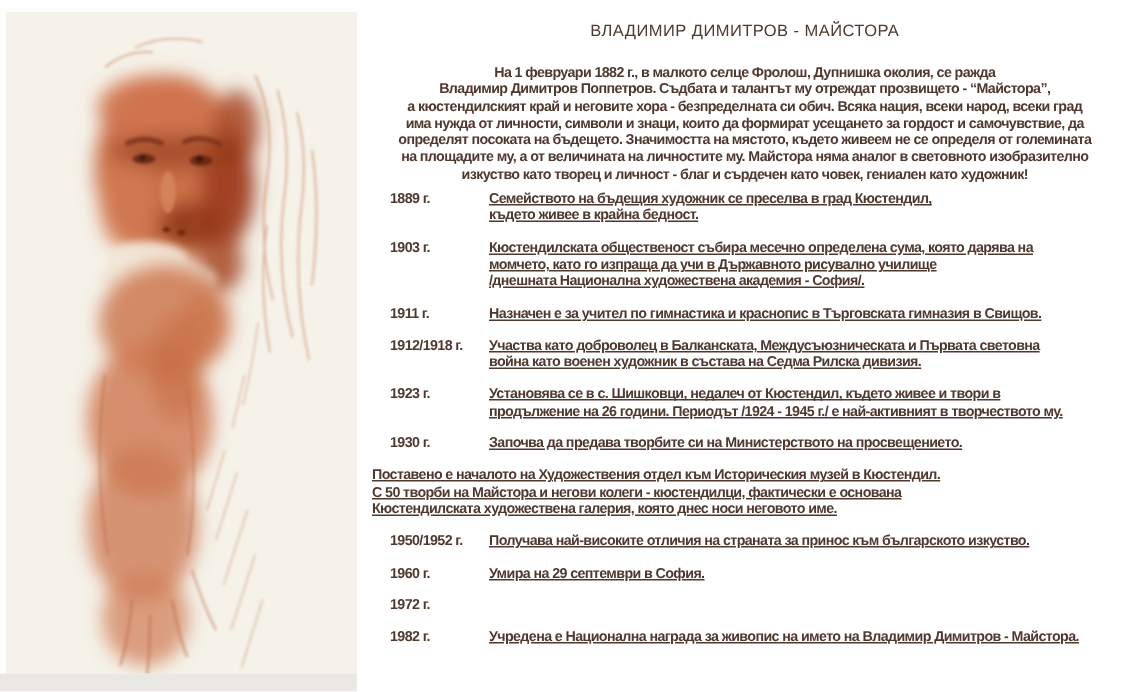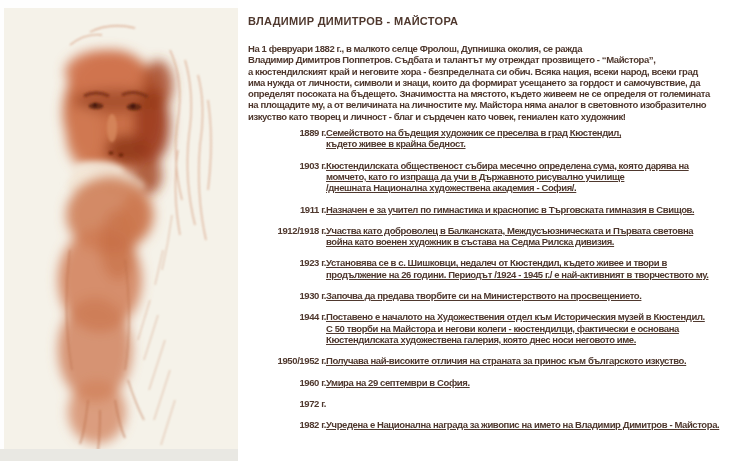--- a/index.html
+++ b/index.html
@@ -16,42 +16,42 @@
     width: 238px; height: 461px;
   }
   .portrait svg { display: block; }
   .content {
     position: absolute; left: 248px; top: 14px;
     width: 497px;
   }
   .title {
     margin: 0;
     font-size: 11px; line-height: 14px;
-    font-weight: bold; 
+    font-weight: normal; text-align: center;
     letter-spacing: 0.3px;
   }
   .intro {
     margin: 15px 0 0 0;
     font-size: 9.5px; line-height: 11.3px;
-    font-weight: bold; 
+    font-weight: bold; text-align: center;
     white-space: pre-line;
     letter-spacing: -0.4px;
   }
   .timeline {
     margin-top: 5px;
     display: flex; flex-direction: column;
     gap: 10px;
   }
   .row {
     display: flex;
     font-size: 9.5px; line-height: 11.3px;
     font-weight: bold;
     letter-spacing: -0.4px;
   }
-  .year { flex: none; width: 78px; padding-left: 12px; box-sizing: border-box; text-align: right; }
+  .year { flex: none; width: 78px; padding-left: 12px; box-sizing: border-box; }
   .desc { flex: 1; white-space: pre-line; text-decoration: underline; }
 </style>
 </head>
 <body>
 
 <div class="page">
 
   <div class="portrait">
     <svg width="238" height="461" viewBox="0 0 238 461" xmlns="http://www.w3.org/2000/svg">
       <defs>
@@ -178,21 +178,20 @@
         <div class="row">
           <div class="year">1923 г.</div>
           <div class="desc">Установява се в с. Шишковци, недалеч от Кюстендил, където живее и твори в
 продължение на 26 години. Периодът /1924 - 1945 г./ е най-активният в творчеството му.</div>
         </div>
         <div class="row">
           <div class="year">1930 г.</div>
           <div class="desc">Започва да предава творбите си на Министерството на просвещението.</div>
         </div>
         <div class="row">
-          <div class="year">1944 г.</div>
           <div class="desc">Поставено е началото на Художествения отдел към Историческия музей в Кюстендил.
 С 50 творби на Майстора и негови колеги - кюстендилци, фактически е основана
 Кюстендилската художествена галерия, която днес носи неговото име.</div>
         </div>
         <div class="row">
           <div class="year">1950/1952 г.</div>
           <div class="desc">Получава най-високите отличия на страната за принос към българското изкуство.</div>
         </div>
         <div class="row">
           <div class="year">1960 г.</div>

